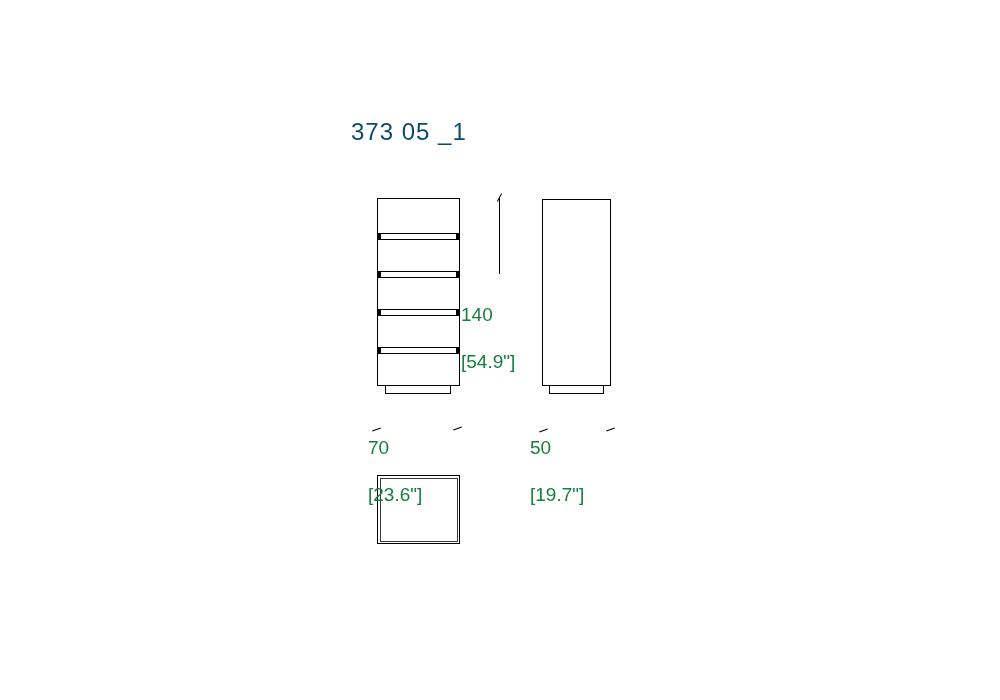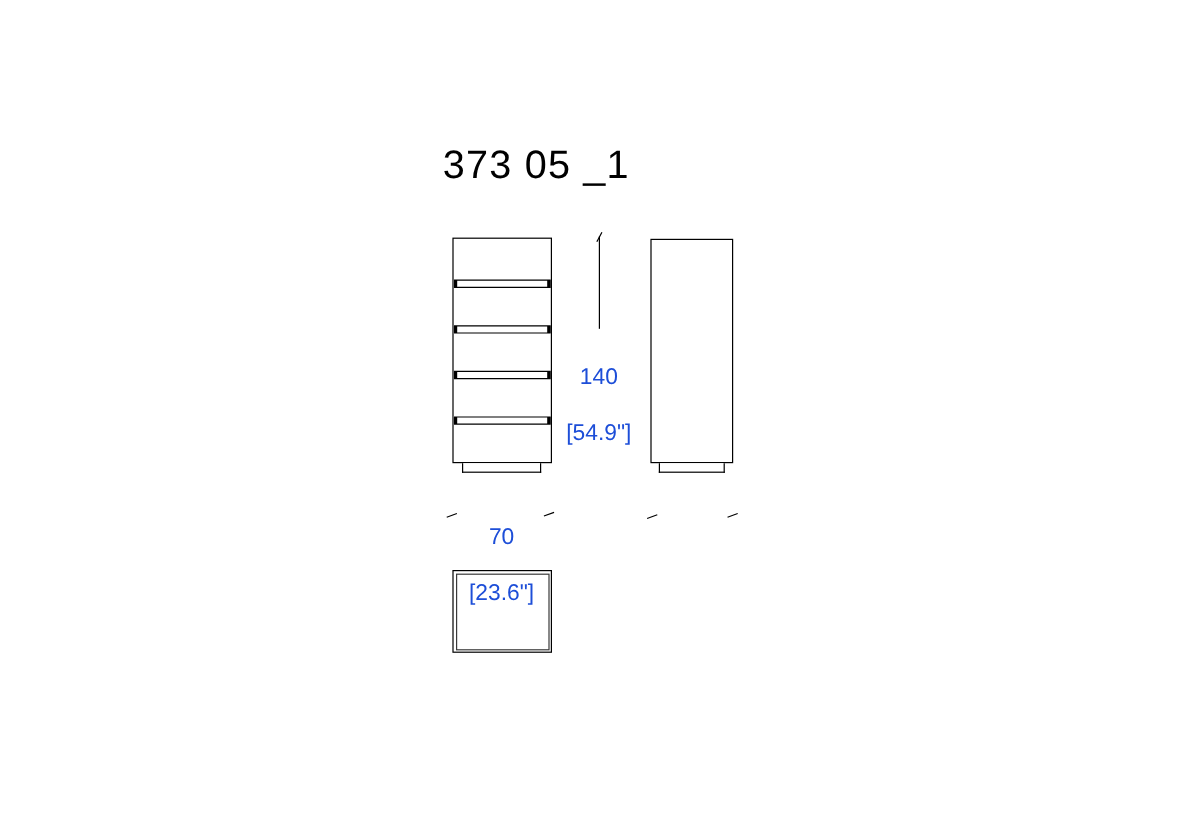--- a/index.html
+++ b/index.html
@@ -12,25 +12,25 @@
     width: 1000px;
     height: 700px;
     background: #ffffff;
     font-family: "Liberation Sans", sans-serif;
     color: #000000;
     overflow: hidden;
   }
   .abs { position: absolute; }
 
   .title {
-    left: 369px;
+    left: 351px;
     top: 118px;
-    font-size: 33px;
+    font-size: 24px;
     letter-spacing: 1px;
-    color: #000000;
+    color: #0c4a6e;
     white-space: pre;
   }
 
   
   .front-body {
     left: 377px;
     top: 198px;
     width: 83px;
     height: 188px;
     border: 1.6px solid #000000;
@@ -117,24 +117,23 @@
   .tick {
     position: absolute;
     width: 9px;
     height: 0;
     border-top: 1.6px solid #000000;
   }
   .tick-steep { transform: rotate(-62deg); }
   .tick-shallow { transform: rotate(-20deg); }
 
   .dim-label {
-    text-align: center;
     font-size: 19px;
     line-height: 15.5px;
-    color: #1d4ed8;
+    color: #15803d;
     white-space: pre;
   }
   .vdim-label {
     left: 461px;
     top: 274px;
     width: 76px;
     background: #ffffff;
     padding: 2px 0 5px 0;
   }
   .hdim-label-front {
@@ -180,14 +179,18 @@
 
   <div class="tick tick-shallow" style="left:372px; top:429px;"></div>
   <div class="tick tick-shallow" style="left:453px; top:428px;"></div>
   <div class="abs dim-label hdim-label-front">
     <div>70</div>
     <div>[23.6"]</div>
   </div>
 
   <div class="tick tick-shallow" style="left:539px; top:430px;"></div>
   <div class="tick tick-shallow" style="left:606px; top:429px;"></div>
+  <div class="abs dim-label hdim-label-side">
+    <div>50</div>
+    <div>[19.7"]</div>
+  </div>
 
 </div>
 
 </body></html>

